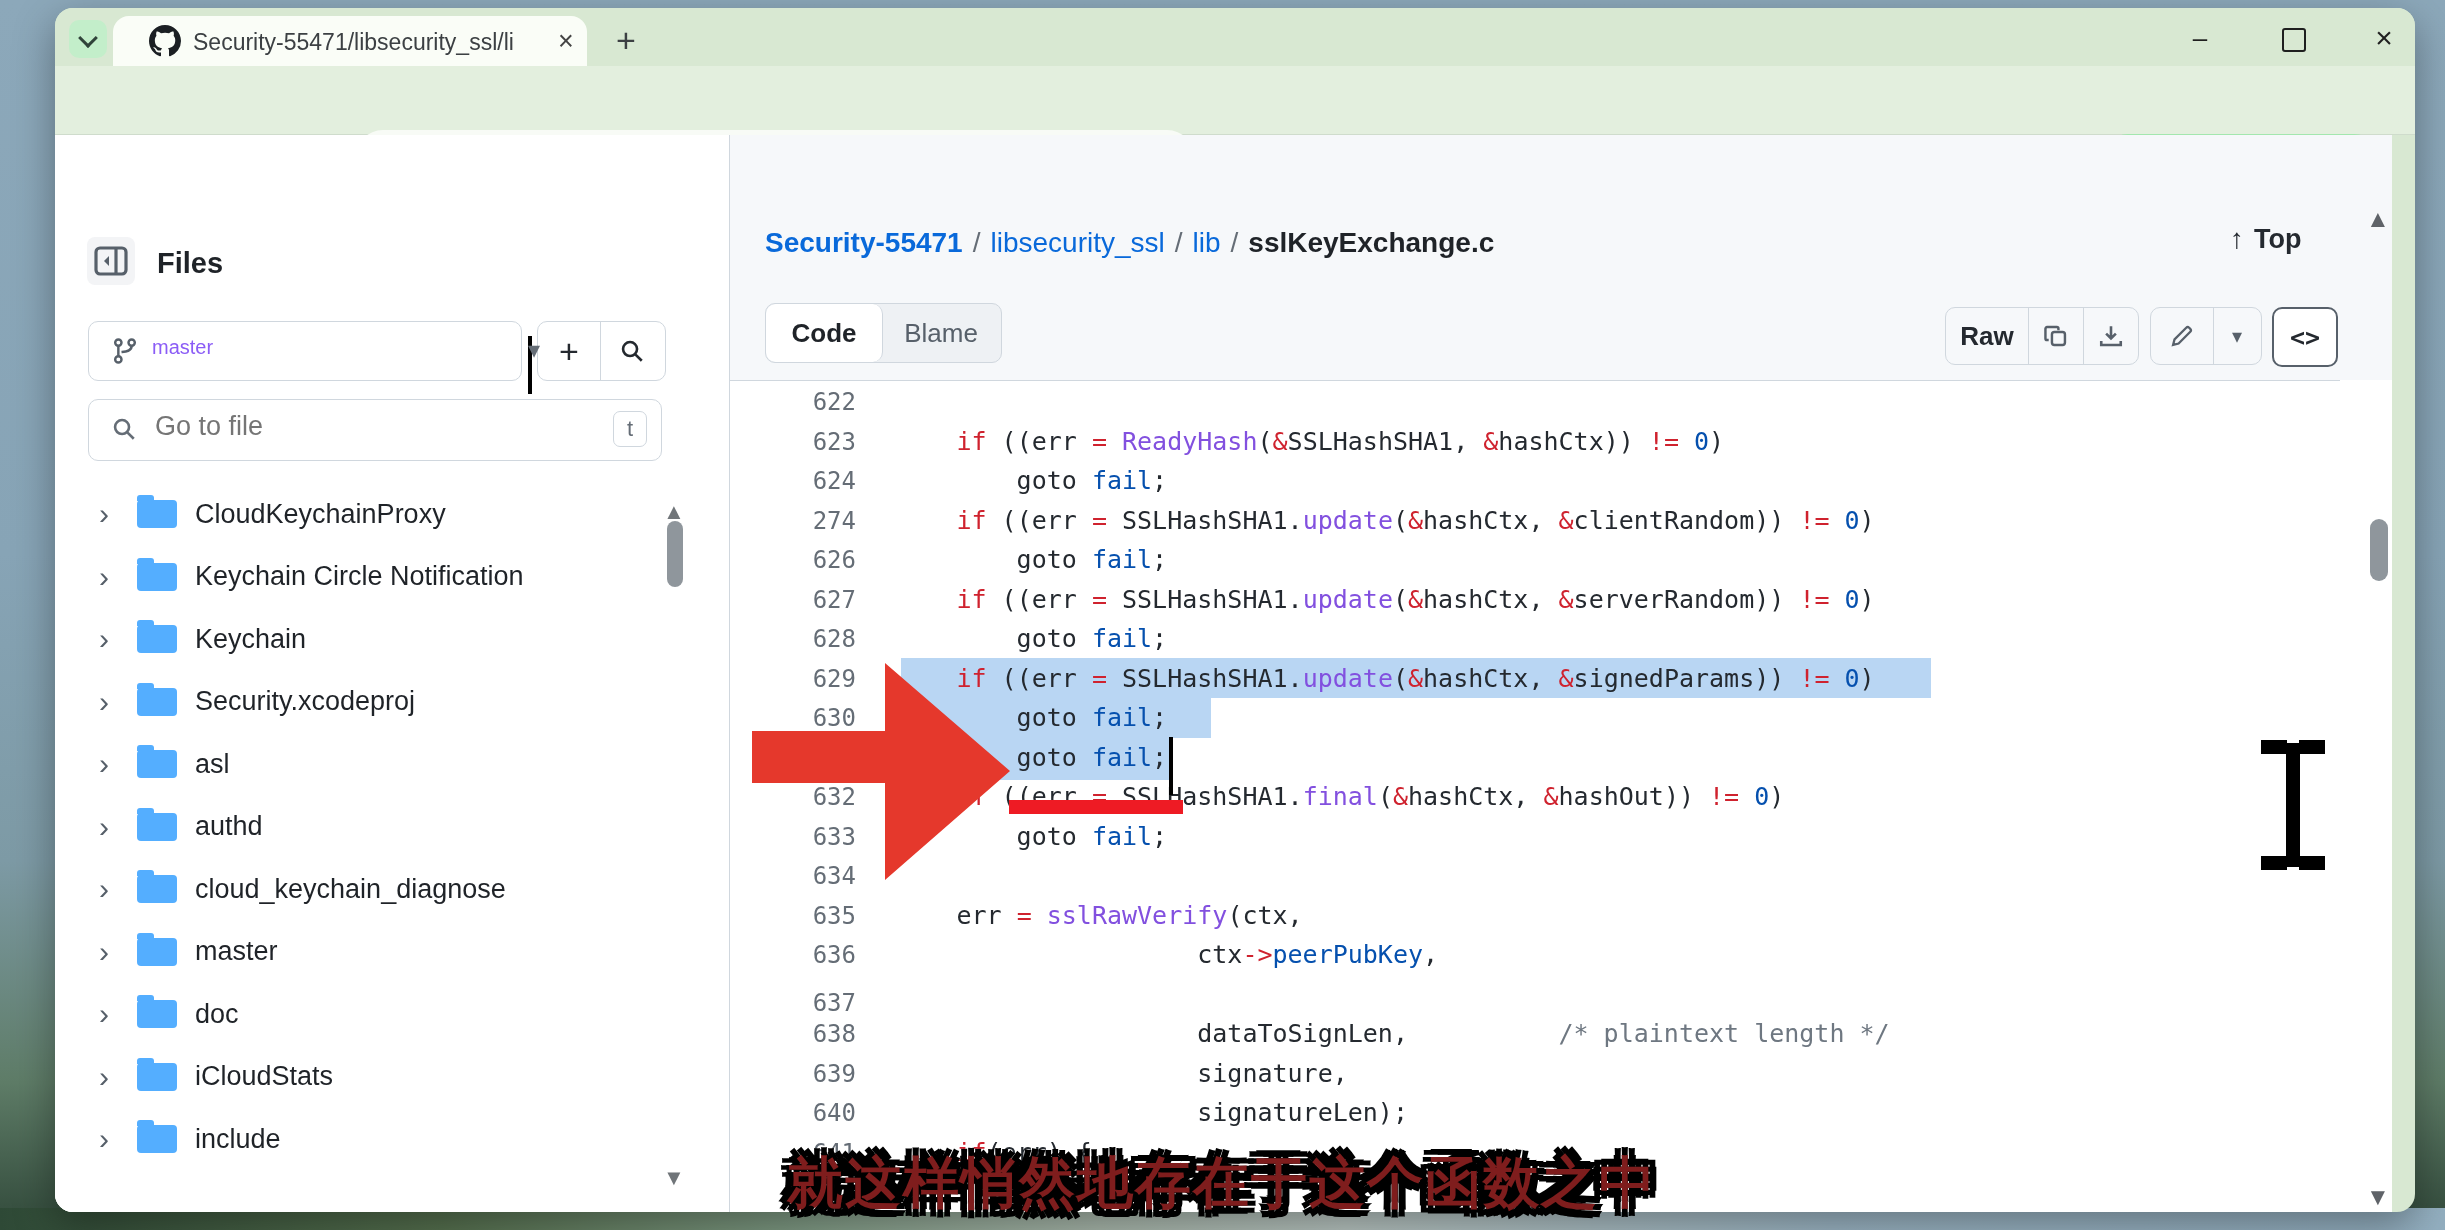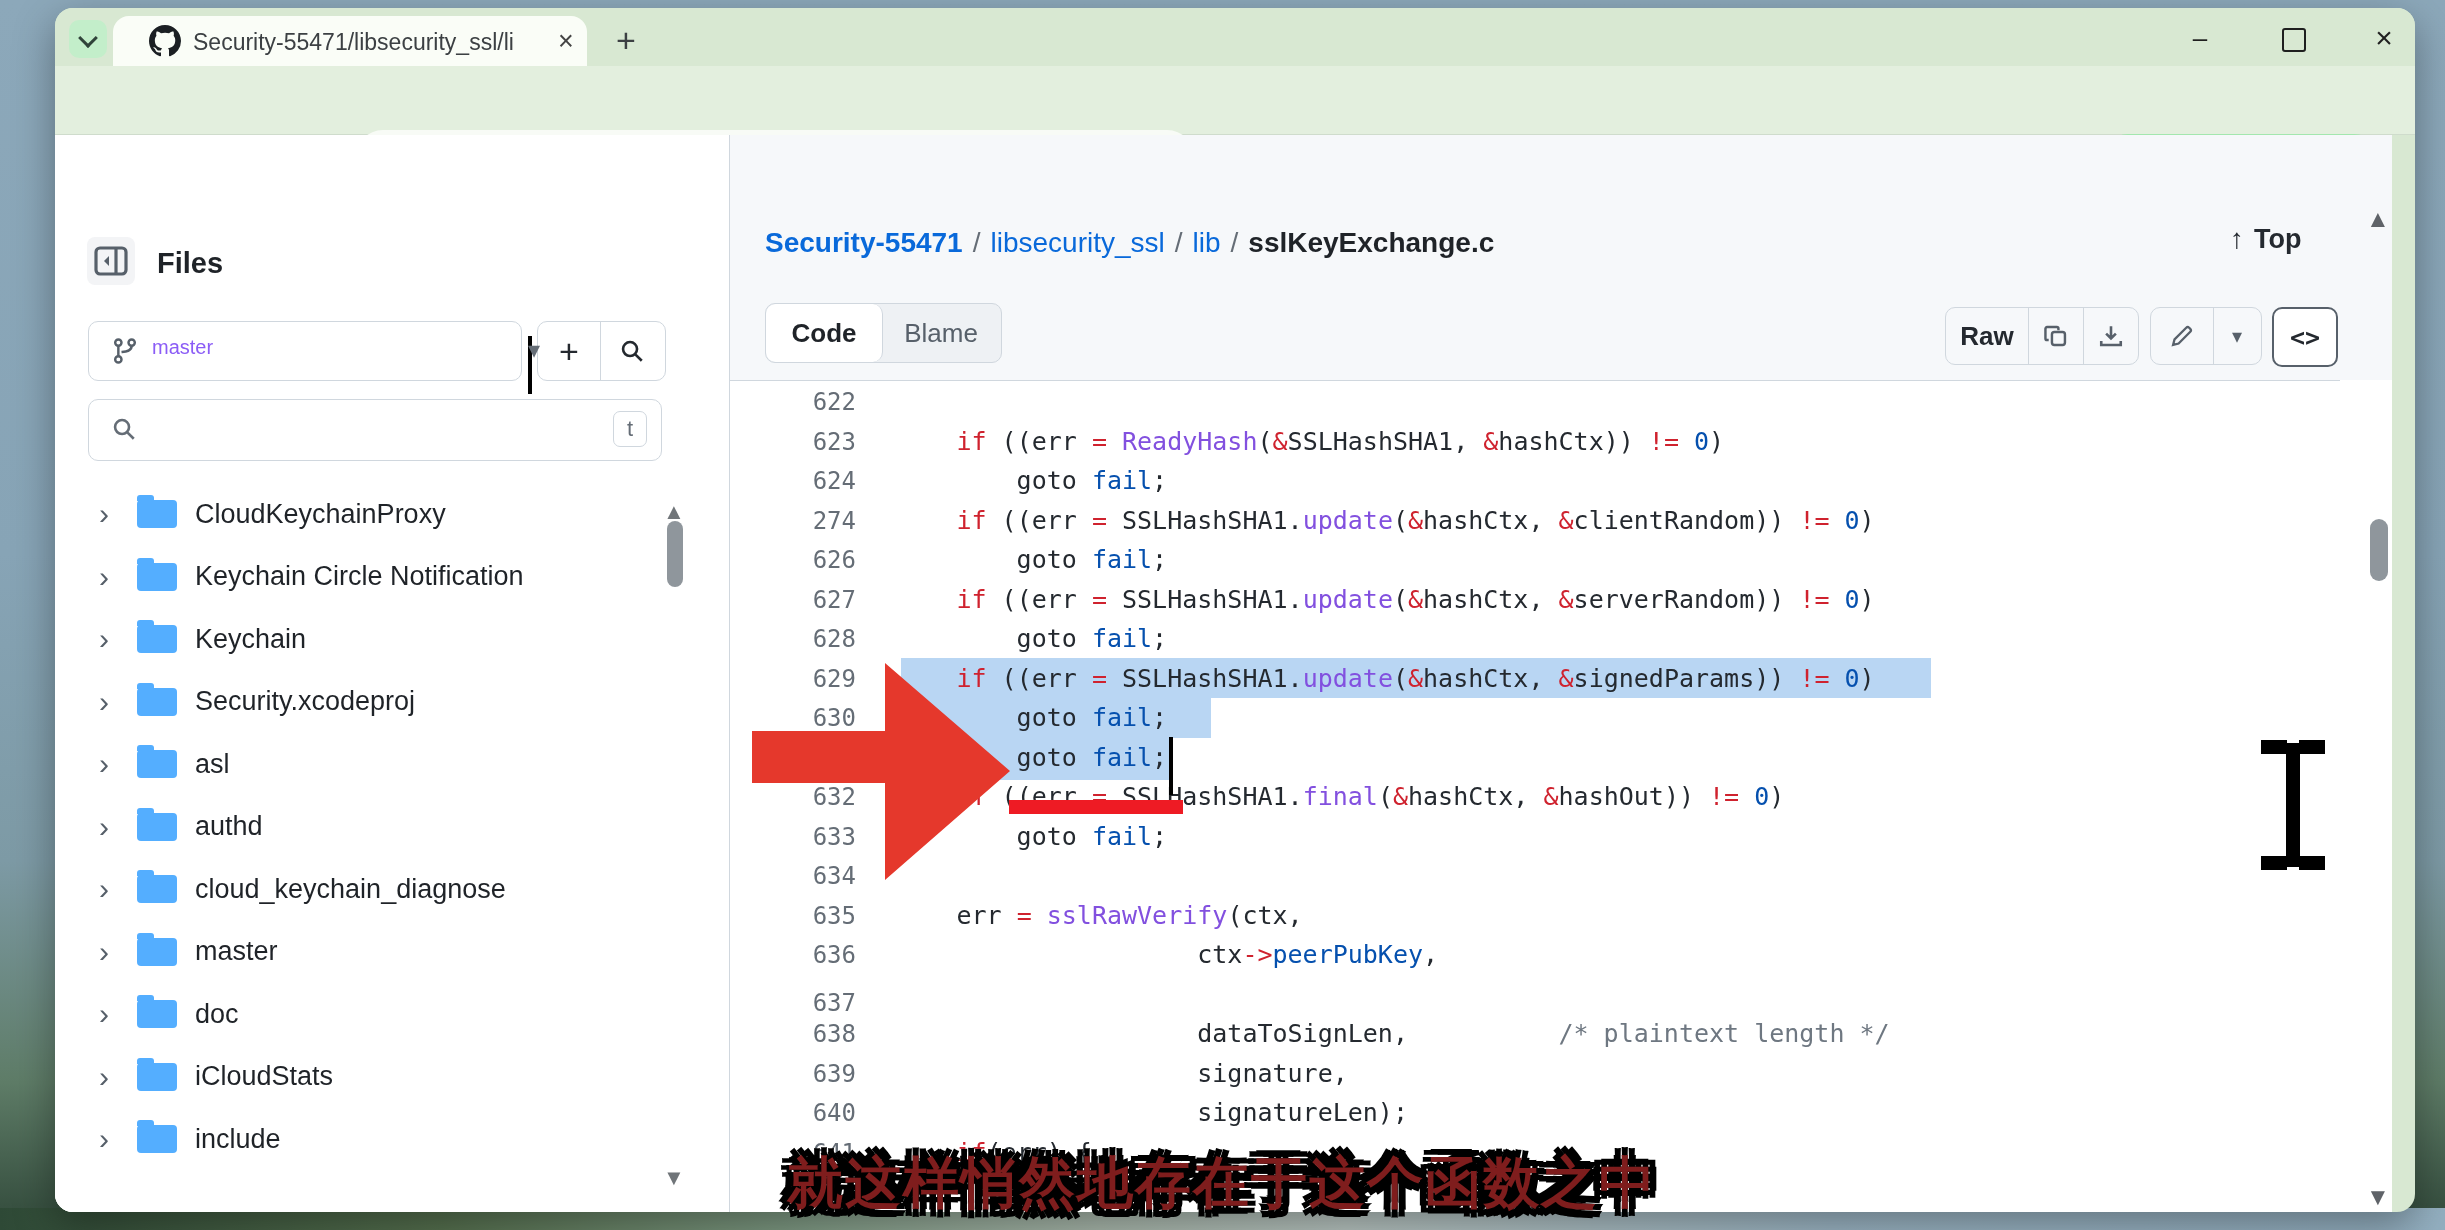--- a/index.html
+++ b/index.html
@@ -292,20 +292,21 @@
         </div>
       </div>
 
       <div class="goto">
         <svg width="26" height="26" viewBox="0 0 16 16">
             <g stroke="#656d76" stroke-width="1.6" fill="none">
               <circle cx="6.8" cy="6.8" r="4.3"></circle>
               <line x1="10.2" y1="10.2" x2="14" y2="14"></line>
             </g>
           </svg>
+        <input placeholder="Go to file" style="">
         <span class="t">t</span>
       </div>
 
       <div class="tree" id="tree-slot">
           <div class="titem">
             <span class="chev">›</span>
             <span class="folder"></span>
             <span class="lbl">CloudKeychainProxy</span>
           </div>
           <div class="titem">

